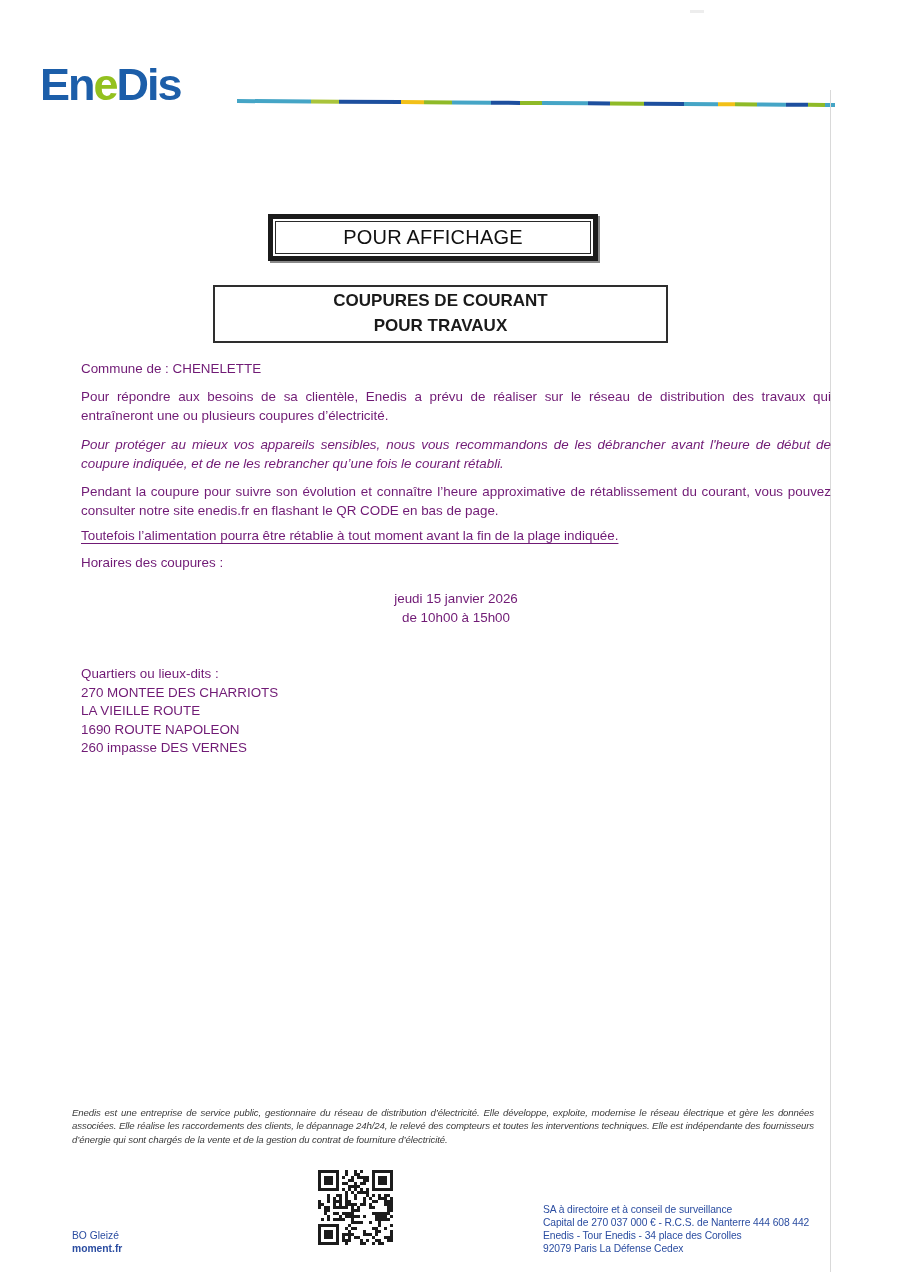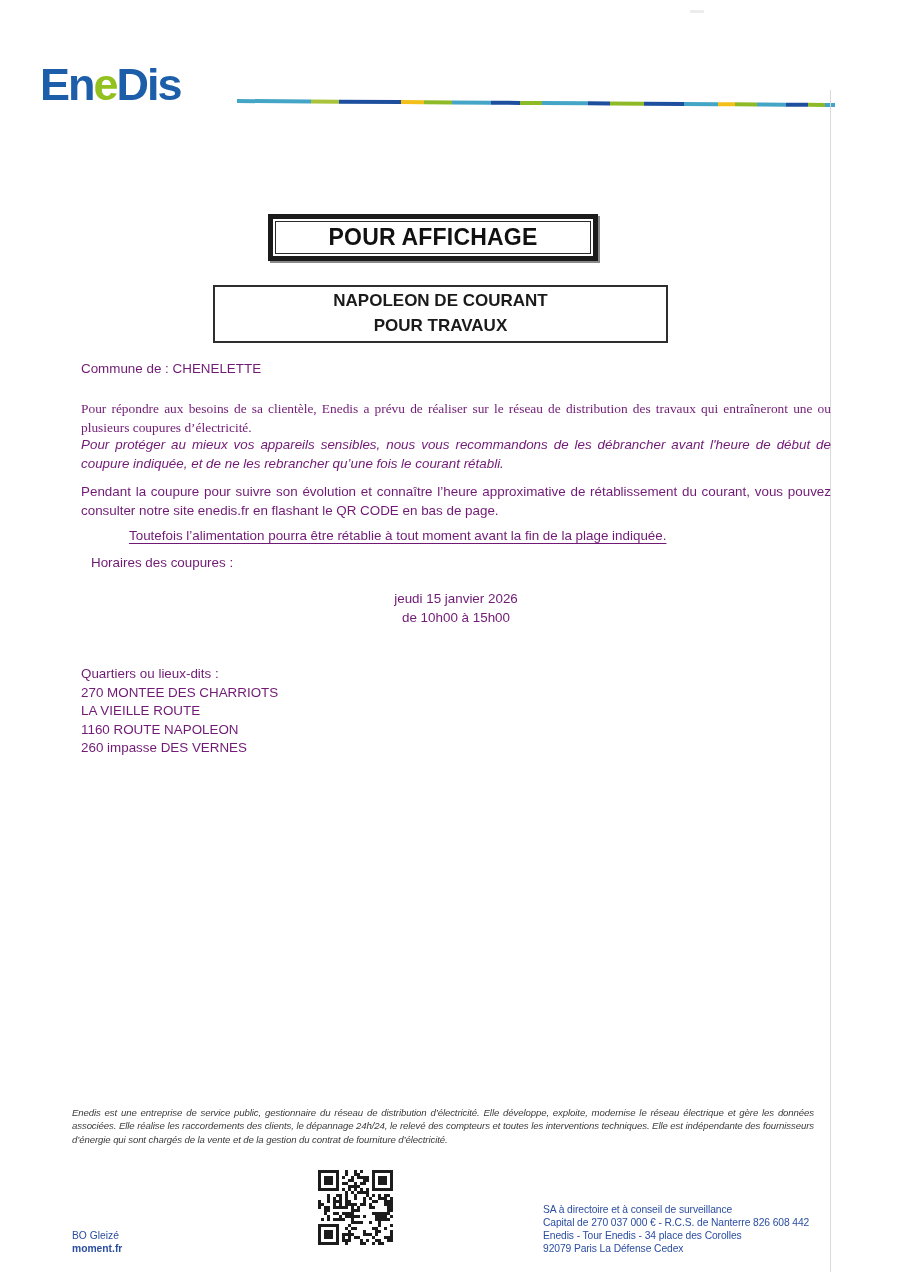--- a/index.html
+++ b/index.html
@@ -72,22 +72,22 @@
   }
   .banner-inner {
     width: 100%;
     height: 100%;
     border: 1px solid #2a2a2a;
     display: flex;
     align-items: center;
     justify-content: center;
   }
   .banner-inner span {
-    font-size: 23px;
-    font-weight: 700;
+    font-size: 20px;
+    font-weight: 400;
     color: #111;
     letter-spacing: 0.2px;
   }
 
   .subject-box {
     position: absolute;
     left: 213px;
     top: 285px;
     width: 455px;
     height: 58px;
@@ -109,31 +109,30 @@
   .btxt {
     position: absolute;
     left: 81px;
     width: 750px;
     font-size: 13.4px;
     line-height: 18.6px;
     color: #701a75;
   }
   .just { text-align: justify; }
   .commune { top: 360px; }
-  .para1 { top: 400px; font-family: Liberation Serif, serif; }
+  .para1 { top: 388px; }
   .para2 { top: 436px; font-style: italic; }
   .para3 { top: 483px; }
   .underlined {
     top: 527px;
     text-decoration: underline;
     text-underline-offset: 3px;
     text-decoration-thickness: 1.2px;
-    margin-left: 48px;
-  }
-  .horaires { top: 554px; margin-left: 10px; }
+  }
+  .horaires { top: 554px; }
   .schedule { top: 590px; text-align: center; }
   .quartiers { top: 665px; }
 
   
   .about {
     position: absolute;
     left: 72px;
     top: 1106px;
     width: 742px;
     font-size: 9.6px;
@@ -204,41 +203,41 @@
   <div class="scan-edge"></div>
   <div class="scan-speck"></div>
 
   <div class="banner-box">
     <div class="banner-inner">
       <span>POUR AFFICHAGE</span>
     </div>
   </div>
 
   <div class="subject-box">
-    <div>NAPOLEON DE COURANT</div>
+    <div>COUPURES DE COURANT</div>
     <div>POUR TRAVAUX</div>
   </div>
 
   <p class="btxt commune">Commune de : CHENELETTE</p>
   <p class="btxt para1 just">Pour répondre aux besoins de sa clientèle, Enedis a prévu de réaliser sur le réseau de distribution des travaux qui entraîneront une ou plusieurs coupures d’électricité.</p>
   <p class="btxt para2 just">Pour protéger au mieux vos appareils sensibles, nous vous recommandons de les débrancher avant l'heure de début de coupure indiquée, et de ne les rebrancher qu’une fois le courant rétabli.</p>
   <p class="btxt para3 just">Pendant la coupure pour suivre son évolution et connaître l’heure approximative de rétablissement du courant, vous pouvez consulter notre site enedis.fr en flashant le QR CODE en bas de page.</p>
   <p class="btxt underlined">Toutefois l’alimentation pourra être rétablie à tout moment avant la fin de la plage indiquée.</p>
   <p class="btxt horaires">Horaires des coupures :</p>
 
   <div class="btxt schedule">
     <div>jeudi 15 janvier 2026</div>
     <div>de 10h00 à 15h00</div>
   </div>
 
   <div class="btxt quartiers">
     <div>Quartiers ou lieux-dits :</div>
     <div>270 MONTEE DES CHARRIOTS</div>
     <div>LA VIEILLE ROUTE</div>
-    <div>1160 ROUTE NAPOLEON</div>
+    <div>1690 ROUTE NAPOLEON</div>
     <div>260 impasse DES VERNES</div>
   </div>
 
   <p class="about">Enedis est une entreprise de service public, gestionnaire du réseau de distribution d’électricité. Elle développe, exploite, modernise le réseau électrique et gère les données associées. Elle réalise les raccordements des clients, le dépannage 24h/24, le relevé des compteurs et toutes les interventions techniques. Elle est indépendante des fournisseurs d’énergie qui sont chargés de la vente et de la gestion du contrat de fourniture d’électricité.</p>
 
   <div class="qr" id="qr"><svg xmlns="http://www.w3.org/2000/svg" width="75" height="75" viewBox="0 0 75 75">
         <rect x="0" y="0" width="3" height="3" fill="#1c1c1c"></rect>
         <rect x="3" y="0" width="3" height="3" fill="#1c1c1c"></rect>
         <rect x="6" y="0" width="3" height="3" fill="#1c1c1c"></rect>
         <rect x="9" y="0" width="3" height="3" fill="#1c1c1c"></rect>
@@ -534,18 +533,18 @@
         <rect x="63" y="72" width="3" height="3" fill="#1c1c1c"></rect>
       </svg></div>
 
   <div class="footer-left">
     <div>BO Gleizé</div>
     <div class="site">moment.fr</div>
   </div>
 
   <div class="footer-right">
     <div>SA à directoire et à conseil de surveillance</div>
-    <div>Capital de 270 037 000 € - R.C.S. de Nanterre 826 608 442</div>
+    <div>Capital de 270 037 000 € - R.C.S. de Nanterre 444 608 442</div>
     <div>Enedis - Tour Enedis - 34 place des Corolles</div>
     <div>92079 Paris La Défense Cedex</div>
   </div>
 
 </div>
 
 </body></html>

